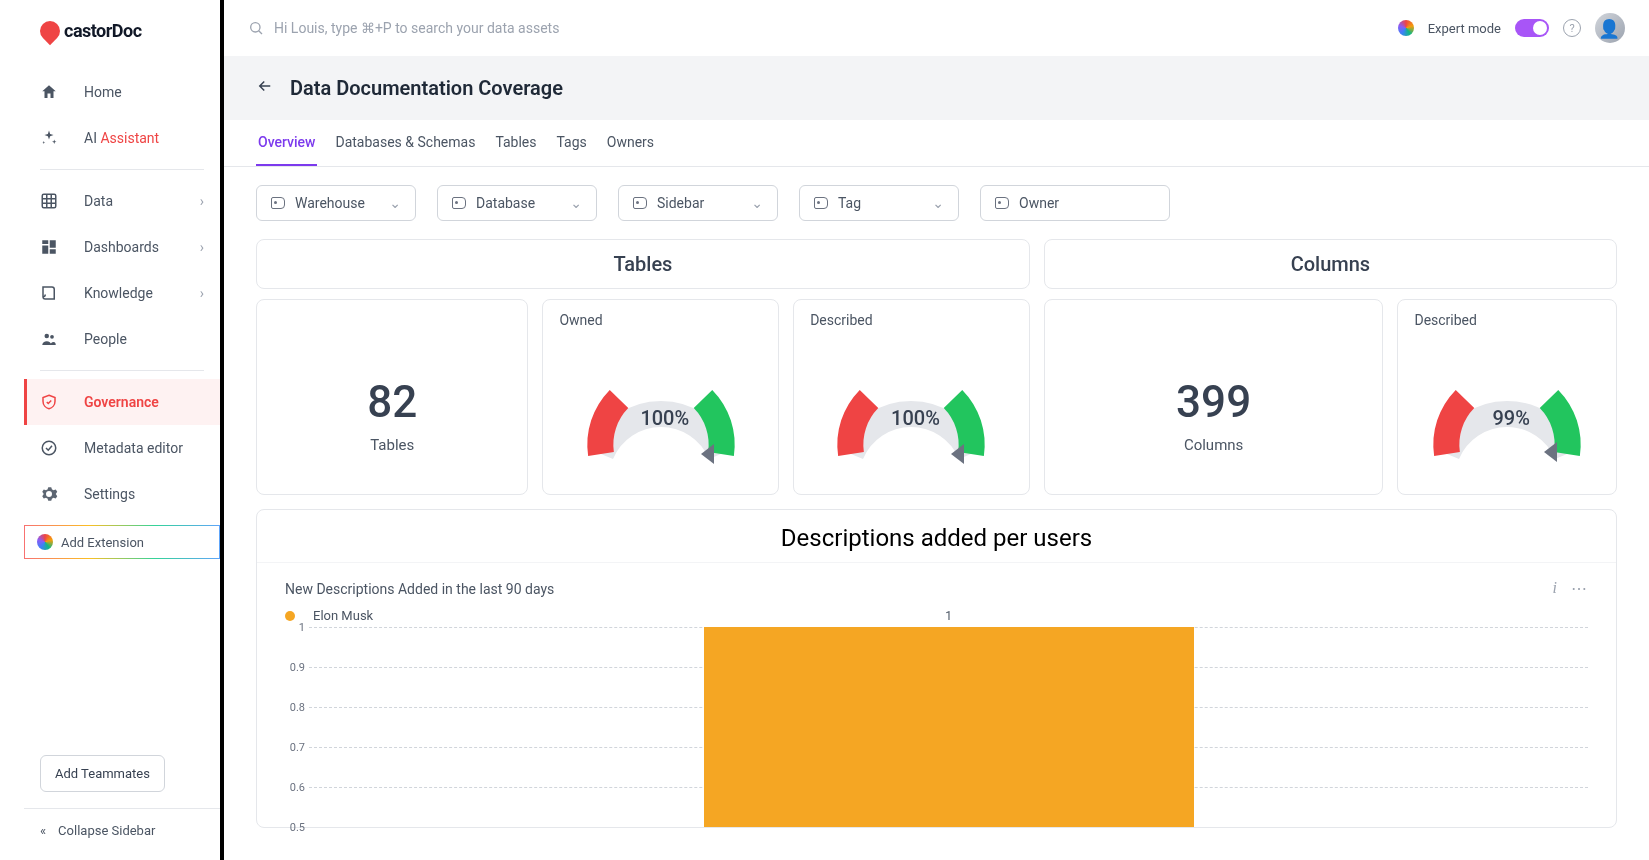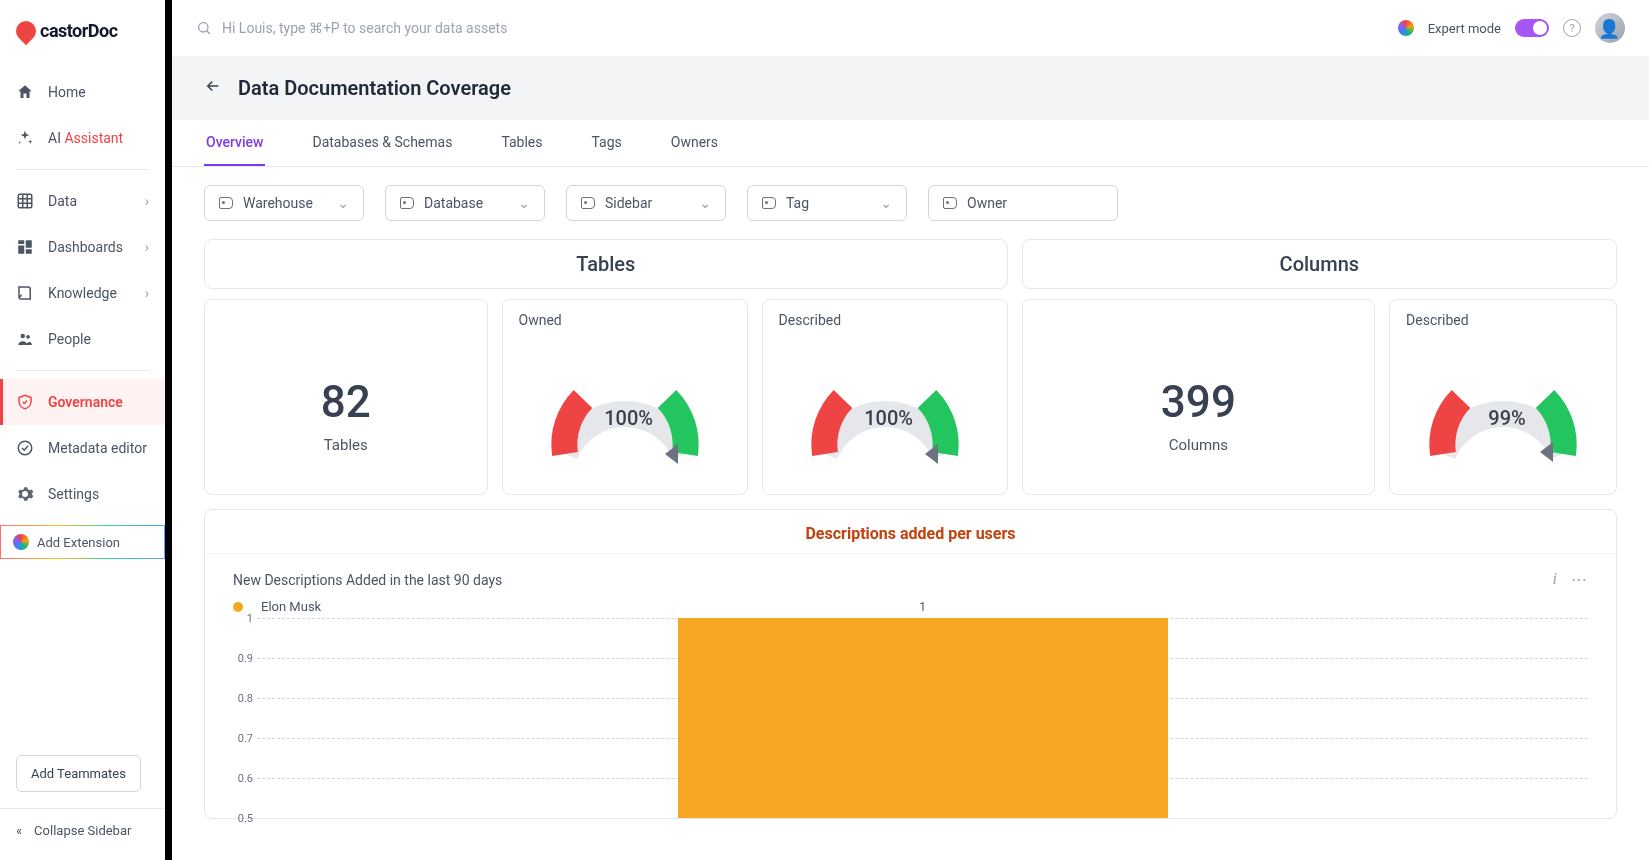--- a/index.html
+++ b/index.html
@@ -1,26 +1,26 @@
 <!DOCTYPE html>
 <html><head>
 <meta charset="utf-8">
 <style>
 * { margin: 0; padding: 0; box-sizing: border-box; font-family: -apple-system, BlinkMacSystemFont, "Segoe UI", Roboto, sans-serif; }
 body { background: #fff; color: #1f2937; overflow: hidden; }
 .app { display: flex; height: 860px; width: 1649px; }
 
 
-.sidebar { width: 172px; border-right: 7px solid #000000; display: flex; flex-direction: column; }
+.sidebar { width: 224px; border-right: 4px solid #000000; display: flex; flex-direction: column; padding-left: 24px; }
 .logo { padding: 20px 16px; display: flex; align-items: center; gap: 4px; }
 .logo-mark { width: 20px; height: 20px; background: #ef4444; border-radius: 50% 50% 50% 0; transform: rotate(-45deg); }
 .logo-text { font-weight: 700; font-size: 18px; letter-spacing: -0.5px; color: #111827; }
 .nav { padding: 8px 0; flex: 1; }
 .nav-divider { height: 1px; background: #e5e7eb; margin: 8px 16px; }
-.nav-item { display: flex; align-items: center; padding: 14px 16px; gap: 14px; color: #4b5563; font-size: 14px; cursor: pointer; position: relative; }
+.nav-item { display: flex; align-items: center; padding: 14px 16px; gap: 26px; color: #4b5563; font-size: 14px; cursor: pointer; position: relative; }
 .nav-item.active { color: #ef4444; background: #fef2f2; border-left: 3px solid #ef4444; padding-left: 13px; font-weight: 600; }
 .nav-item .chev { margin-left: auto; color: #9ca3af; }
 .nav-icon { width: 18px; height: 18px; display: flex; align-items: center; justify-content: center; color: #4b5563; }
 .nav-item.active .nav-icon { color: #ef4444; }
 .ai-label .assistant { color: #ef4444; }
 .add-ext { margin: 8px 0; padding: 8px 12px; border: 1px solid; border-image: linear-gradient(90deg,#f87171,#fbbf24,#34d399,#60a5fa) 1; border-radius: 6px; font-size: 13px; display: flex; align-items: center; gap: 8px; cursor: pointer; color: #4b5563; }
 .sidebar-bottom { margin-top: auto; padding-bottom: 8px; }
 .add-team { margin: 8px 16px 16px; padding: 10px 14px; border: 1px solid #d1d5db; border-radius: 6px; font-size: 13px; cursor: pointer; background: #fff; color: #374151; }
 .collapse { padding: 14px 16px; border-top: 1px solid #e5e7eb; font-size: 13px; color: #4b5563; display: flex; align-items: center; gap: 12px; cursor: pointer; }
 
@@ -33,21 +33,21 @@
 .expert { font-size: 13px; color: #4b5563; }
 .toggle { width: 34px; height: 18px; background: #a855f7; border-radius: 9px; position: relative; cursor: pointer; }
 .toggle::after { content:''; position:absolute; right:2px; top:2px; width:14px; height:14px; background:#fff; border-radius:50%; }
 .help-icon { width: 18px; height: 18px; border: 1.5px solid #9ca3af; border-radius: 50%; color: #9ca3af; font-size: 11px; display:flex;align-items:center;justify-content:center; cursor:pointer; }
 .avatar { width: 30px; height: 30px; border-radius: 50%; background: linear-gradient(135deg,#d1d5db,#9ca3af); cursor:pointer; overflow:hidden; display:flex; align-items:center; justify-content:center; font-size:18px; }
 
 .page-header { background: #f3f4f6; padding: 20px 32px; display: flex; align-items: center; gap: 16px; }
 .back-btn { cursor: pointer; color: #374151; }
 .page-title { font-size: 20px; font-weight: 600; color: #1f2937; }
 
-.tabs { display: flex; gap: 45px; padding: 0 32px; border-bottom: 1px solid #e5e7eb; }
+.tabs { display: flex; gap: 16px; padding: 0 32px; border-bottom: 1px solid #e5e7eb; }
 .tab { padding: 14px 2px; font-size: 14px; color: #4b5563; cursor: pointer; border-bottom: 2px solid transparent; }
 .tab.active { color: #7c3aed; border-bottom-color: #7c3aed; font-weight: 500; }
 
 .filters { display: flex; gap: 21px; padding: 18px 32px; }
 .filter { display: flex; align-items: center; gap: 10px; padding: 9px 14px; border: 1px solid #d1d5db; border-radius: 6px; font-size: 14px; color: #4b5563; cursor: pointer; min-width: 160px; }
 .filter .chev { margin-left: auto; color: #9ca3af; }
 .tag-icon { width:14px; height:12px; border:1.5px solid #6b7280; border-radius:2px 4px 4px 2px; position:relative; }
 .tag-icon::after { content:''; position:absolute; left:2px; top:3px; width:3px; height:3px; border-radius:50%; background:#6b7280; }
 
 .content { padding: 0 32px 24px; overflow-y: auto; flex: 1; }
@@ -58,21 +58,21 @@
 .stat-card { border: 1px solid #e5e7eb; border-radius: 8px; padding: 12px 16px 8px; display: flex; flex-direction: column; }
 .stat-label { font-size: 14px; color: #4b5563; margin-bottom: 4px; }
 .big-num { font-size: 44px; font-weight: 500; color: #374151; text-align: center; margin-top: 32px; }
 .big-num-label { text-align: center; font-size: 15px; color: #4b5563; margin-top: 8px; }
 .gauge-wrap { display: flex; align-items: center; justify-content: center; flex: 1; position: relative; }
 .gauge { width: 170px; height: 130px; position: relative; }
 .gauge svg { width: 100%; height: 100%; }
 .gauge-pct { position: absolute; top: 62px; left: 8px; right: 0; text-align: center; font-size: 20px; font-weight: 500; color: #374151; }
 
 .desc-section { border: 1px solid #e5e7eb; border-radius: 8px; margin-top: 14px; }
-.desc-title { text-align: center; font-size: 16px; font-weight: 700; color: #c2410c; padding: 14px 0 10px; border-bottom: 1px solid #f3f4f6; }
+.desc-title { text-align: center; font-size: 24px; font-weight: 400; color: #000000; padding: 14px 0 10px; border-bottom: 1px solid #f3f4f6; }
 .chart-area { padding: 16px 28px 0; position: relative; }
 .chart-header { display: flex; align-items: center; }
 .chart-sub { font-size: 14px; color: #4b5563; }
 .chart-actions { margin-left: auto; display: flex; gap: 14px; color: #9ca3af; }
 .info-icon { font-family: serif; font-style: italic; cursor: pointer; }
 .more-icon { cursor: pointer; letter-spacing: 1px; }
 .legend { display: flex; align-items: center; gap: 18px; margin-top: 10px; font-size: 13px; color: #4b5563; }
 .legend-dot { width: 10px; height: 10px; border-radius: 50%; }
 .bar-chart { position: relative; height: 200px; margin-top: 4px; margin-left: 24px; }
 .y-axis { position: absolute; left: -24px; top: 0; bottom: 0; width: 24px; }

